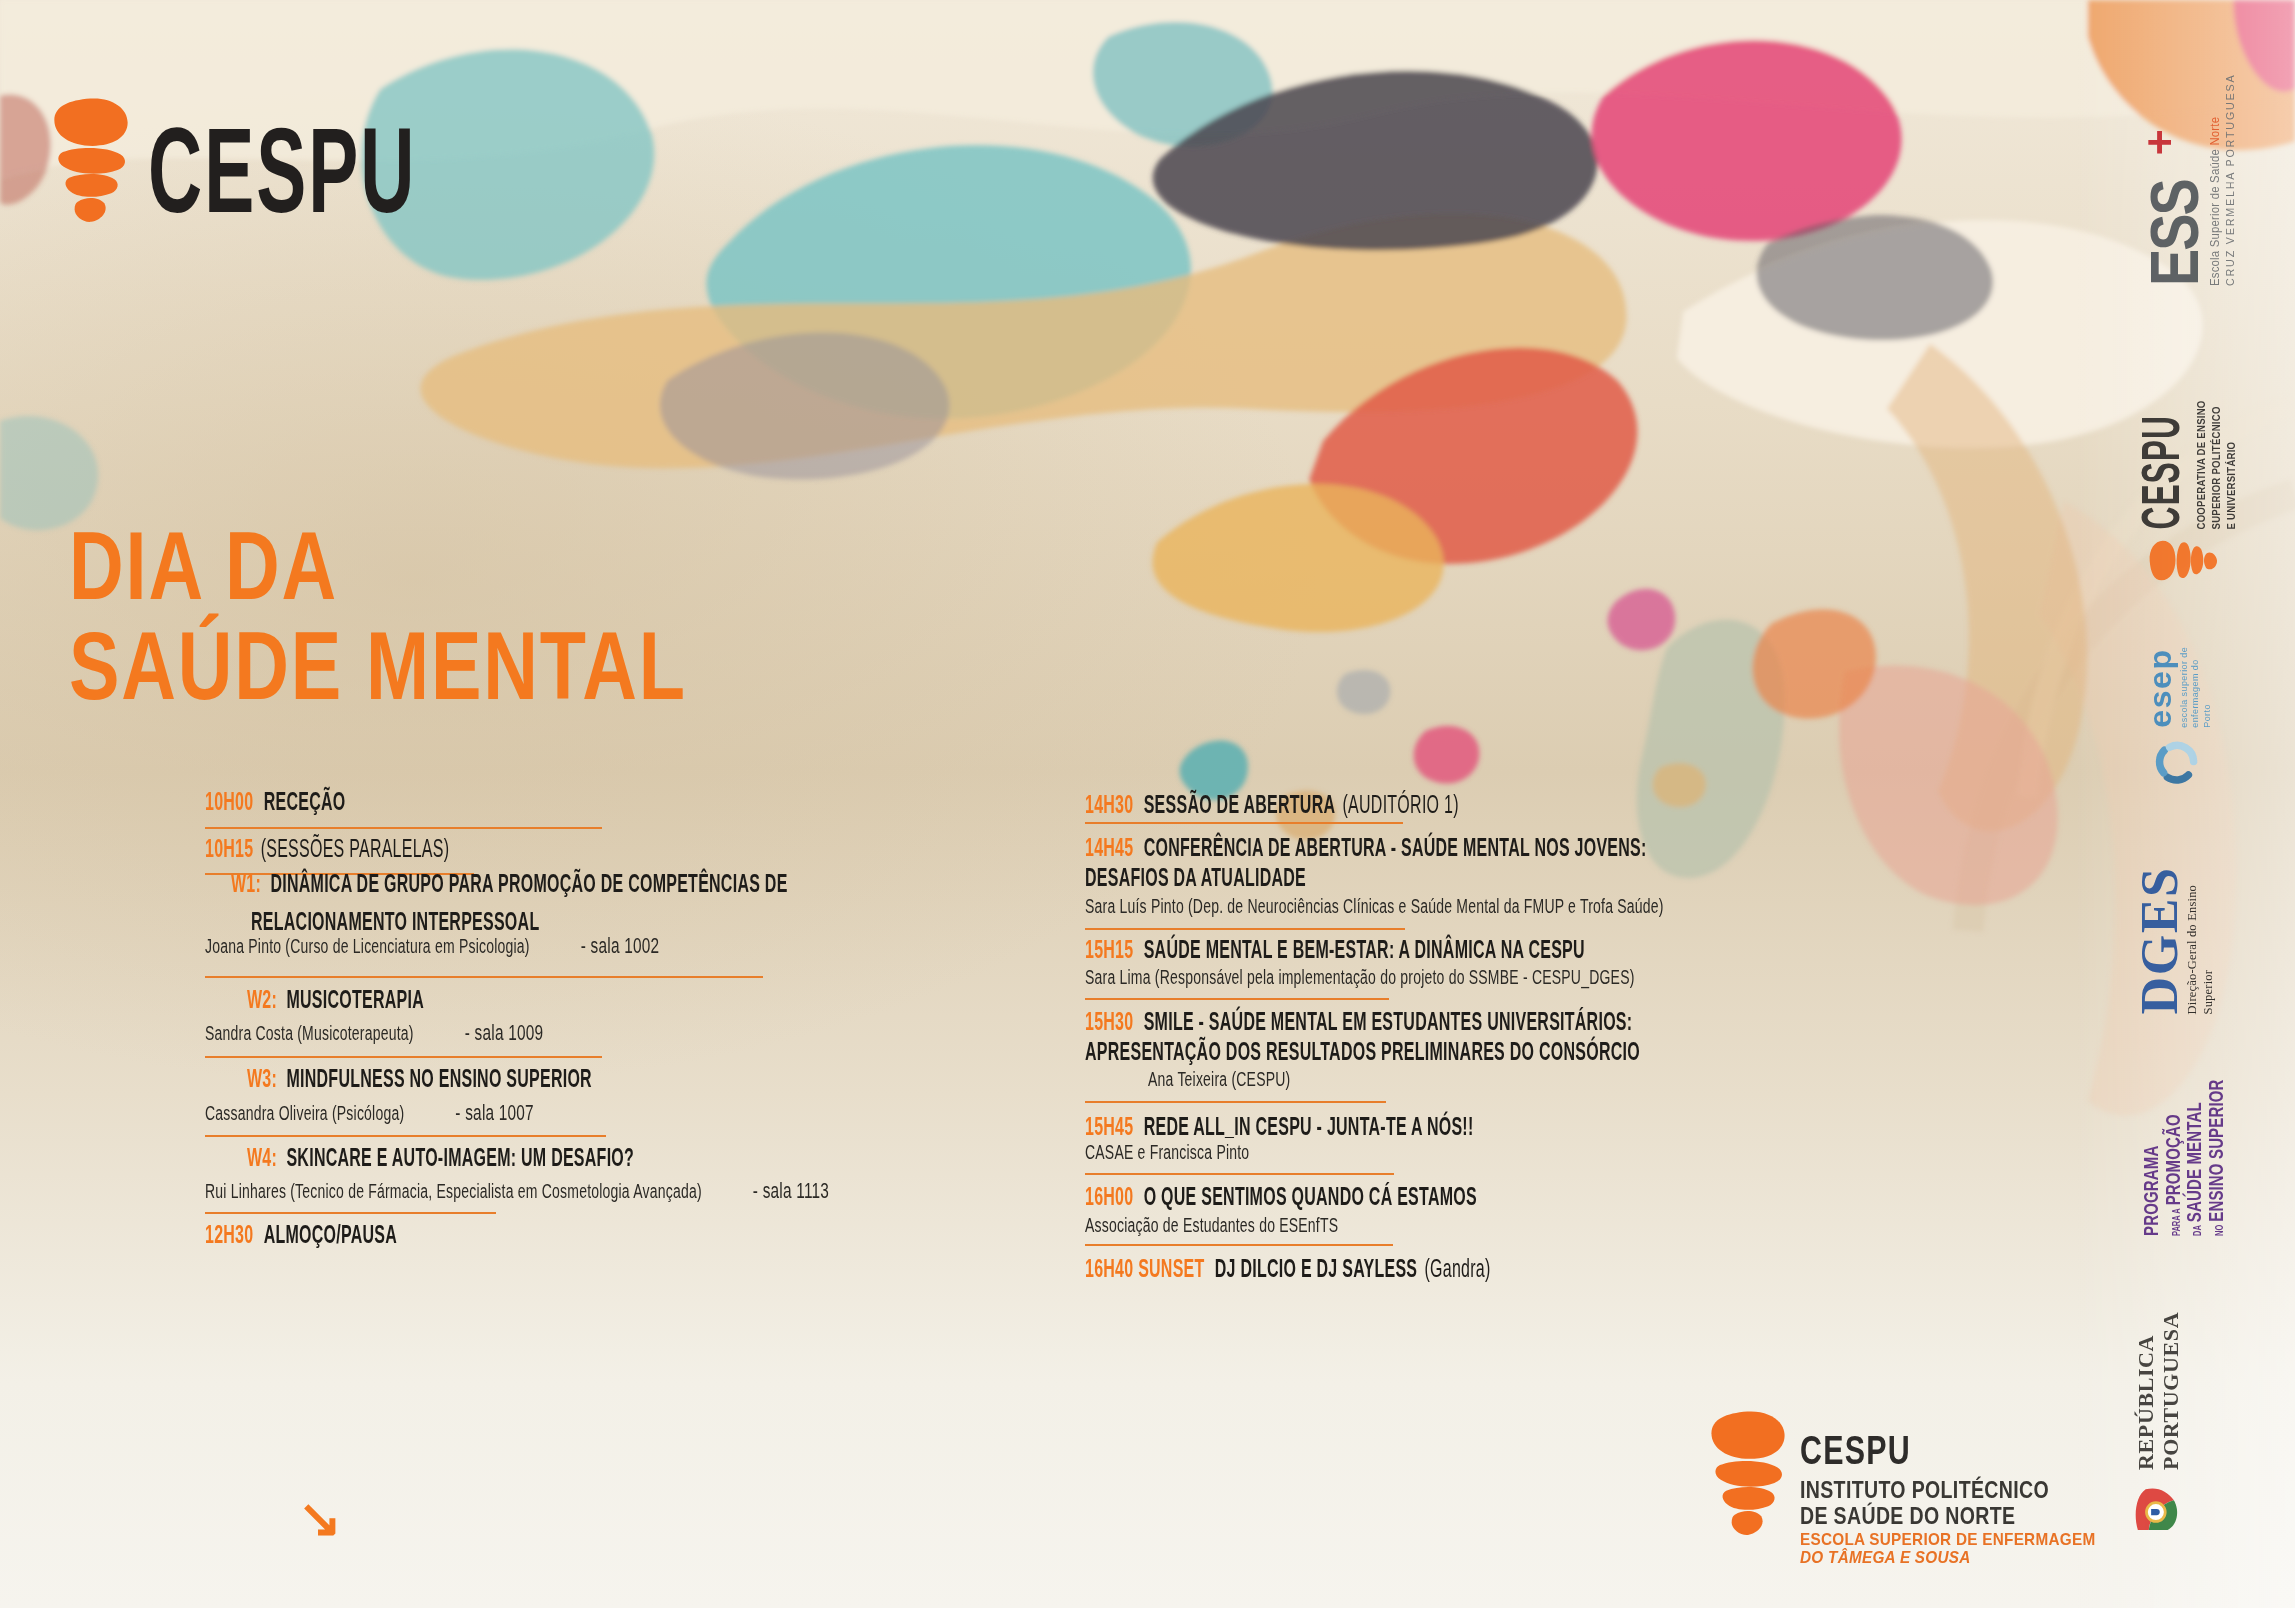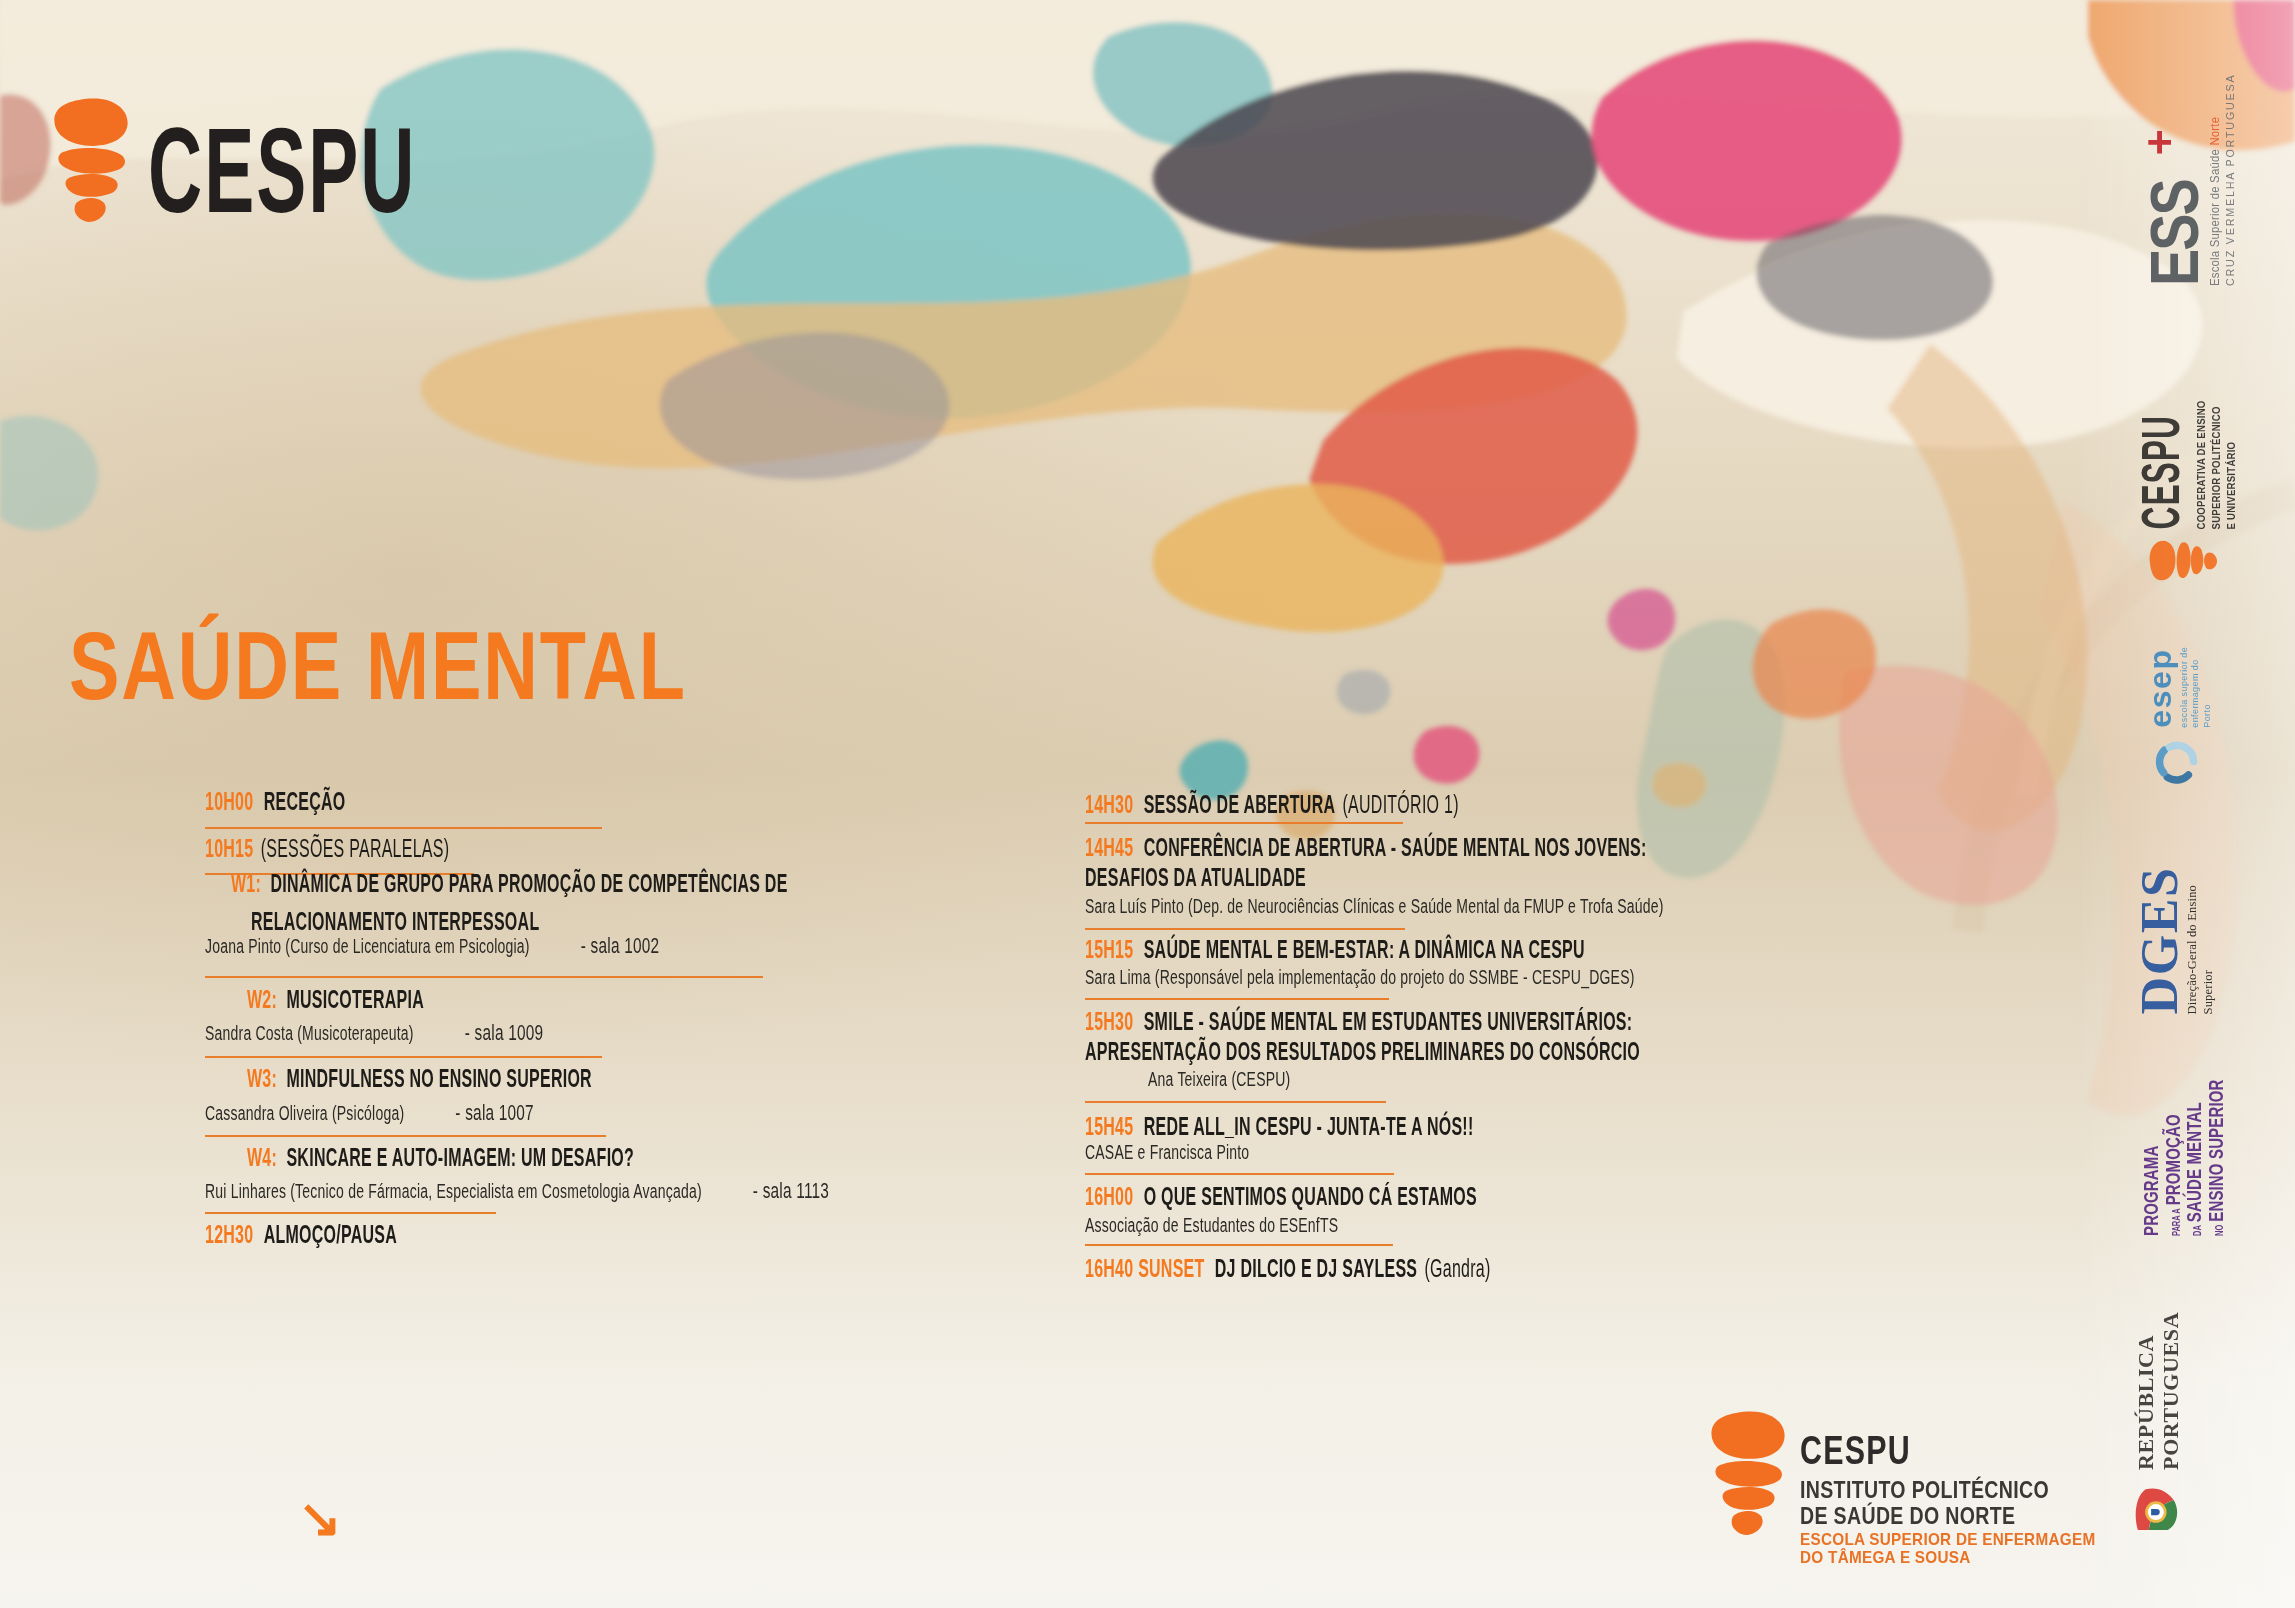--- a/index.html
+++ b/index.html
@@ -132,20 +132,23 @@
     <rect x="2560" y="0" width="276" height="1987" fill="url(#fadeWhite)"></rect>
   </svg>
 
   <svg class="abs" style="left:52px; top:77px; width:78px; height:168px;" preserveAspectRatio="none" viewBox="0 0 96 208" width="78" height="168">
       <use href="#sym-cespu-icon"></use>
     </svg>
   <div class="abs" style="left:148px; top:100px;">
     <span class="brand-word condense">CESPU</span>
   </div>
 
+  <div class="abs" style="left:69px; top:517px;">
+    <span class="title-line condense">DIA DA</span>
+  </div>
   <div class="abs" style="left:69px; top:617px;">
     <span class="title-line condense">SAÚDE MENTAL</span>
   </div>
 
   <section>
     <div class="abs" style="left:205px; top:788px;">
       <span class="t-line condense"><span class="time">10H00</span><span class="gap">RECEÇÃO</span></span>
     </div>
     <div class="sep" style="left:205px; top:827px; width:397px;"></div>
 
@@ -256,21 +259,21 @@
   </div>
 
   <div>
     <svg class="abs" style="left:1709px; top:1410px; width:78px; height:128px;" preserveAspectRatio="none" viewBox="0 0 96 158" width="78" height="128">
         <use href="#sym-cespu-icon"></use>
       </svg>
     <div class="abs" style="left:1800px; top:1428px;"><span class="f-word condense">CESPU</span></div>
     <div class="abs" style="left:1800px; top:1477px;"><span class="f-line condense">INSTITUTO POLITÉCNICO</span></div>
     <div class="abs" style="left:1800px; top:1503px;text-align:right;"><span class="f-line condense">DE SAÚDE DO NORTE</span></div>
     <div class="abs" style="left:1800px; top:1530px;"><span class="f-oline condense">ESCOLA SUPERIOR DE ENFERMAGEM</span></div>
-    <div class="abs" style="left:1800px; top:1548px;"><span class="f-oline condense">DO TÂMEGA E SOUSA</span></div>
+    <div class="abs" style="left:1800px; top:1548px;font-style:italic;"><span class="f-oline condense">DO TÂMEGA E SOUSA</span></div>
   </div>
 
   <aside>
 
     <div class="side-logo" style="left:2185px; top:198px; width:176px;">
       <div><span class="ess-word condense">ESS</span><span class="ess-plus">+</span></div>
       <div style="margin-top:1.6px;"><span class="ess-sub1 condense"><span>Escola Superior de Saúde </span><span class="hl">Norte</span></span></div>
       <div><span class="ess-sub2 condense">CRUZ VERMELHA PORTUGUESA</span></div>
     </div>
 

